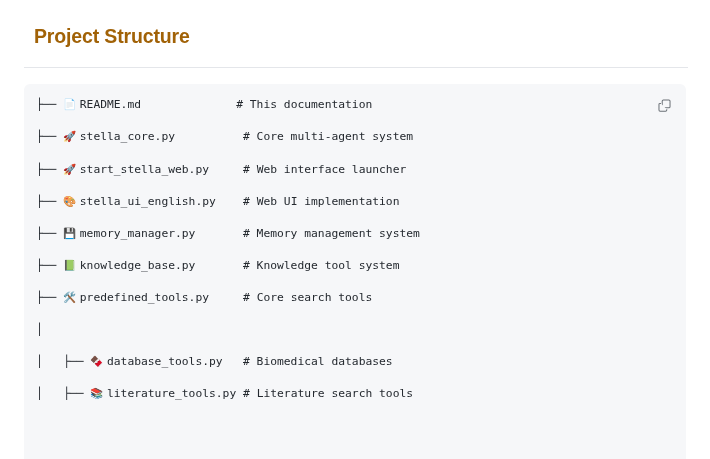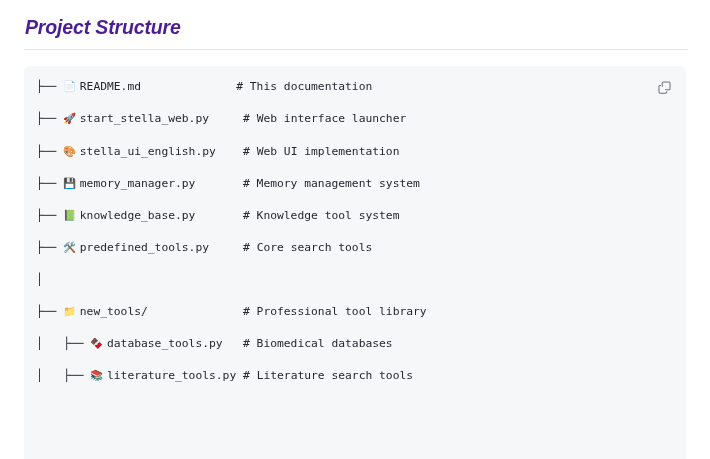--- a/index.html
+++ b/index.html
@@ -28,24 +28,23 @@
   .heading-wrap {
     padding-bottom: 8px;
     border-bottom: 1px solid #e4e6ea;
     margin-bottom: 16px;
   }
   .page-title {
     font-size: 19.5px;
     font-weight: 700;
     line-height: 1.25;
     letter-spacing: -0.15px;
-    color: #4c1d95;
-    margin: 1px;
+    color: #a16207;
+    margin: 10px;
     padding: 0 0 1px 0;
-    font-style: italic;
   }
 
   
   .codeblock {
     position: relative;
     background: #f6f7f9;
     border-radius: 6px;
     padding: 13px 14px 14px 12px;
     width: 662px;
     min-height: 382px;
@@ -103,27 +102,27 @@
       <span>
         <svg width="13" height="13" viewBox="0 0 16 16" fill="none" xmlns="http://www.w3.org/2000/svg">
           <rect x="5.2" y="1.2" width="9.6" height="9.6" rx="1.4" stroke="#6b7177" stroke-width="1.25" fill="#f6f7f9"></rect>
           <path d="M10.8 12.6v1.0a1.4 1.4 0 0 1-1.4 1.4H2.6a1.4 1.4 0 0 1-1.4-1.4V6.8a1.4 1.4 0 0 1 1.4-1.4h1.0" stroke="#6b7177" stroke-width="1.25" fill="#f6f7f9" stroke-linejoin="round"></path>
         </svg>
       </span>
     </button>
 
     <pre class="tree" id="tree">
 <span class="tline"><span>├── </span><span class="ic">📄 </span><span>README.md</span><span>              </span><span># This documentation</span></span>
+<span class="tline"><span>├── </span><span class="ic">🚀 </span><span>stella_core.py</span><span>          </span><span># Core multi-agent system</span></span>
 <span class="tline"><span>├── </span><span class="ic">🚀 </span><span>start_stella_web.py</span><span>     </span><span># Web interface launcher</span></span>
 <span class="tline"><span>├── </span><span class="ic">🎨 </span><span>stella_ui_english.py</span><span>    </span><span># Web UI implementation</span></span>
 <span class="tline"><span>├── </span><span class="ic">💾 </span><span>memory_manager.py</span><span>       </span><span># Memory management system</span></span>
 <span class="tline"><span>├── </span><span class="ic">📗 </span><span>knowledge_base.py</span><span>       </span><span># Knowledge tool system</span></span>
 <span class="tline"><span>├── </span><span class="ic">🛠️ </span><span>predefined_tools.py</span><span>     </span><span># Core search tools</span></span>
 <span class="tline"><span>│</span></span>
-<span class="tline"><span>├── </span><span class="ic">📁 </span><span>new_tools/</span><span>              </span><span># Professional tool library</span></span>
 <span class="tline"><span>│   ├── </span><span class="ic">🍫 </span><span>database_tools.py</span><span>   </span><span># Biomedical databases</span></span>
 <span class="tline"><span>│   ├── </span><span class="ic">📚 </span><span>literature_tools.py</span><span> </span><span># Literature search tools</span></span>
 
 
 
 
 
 
 
 

